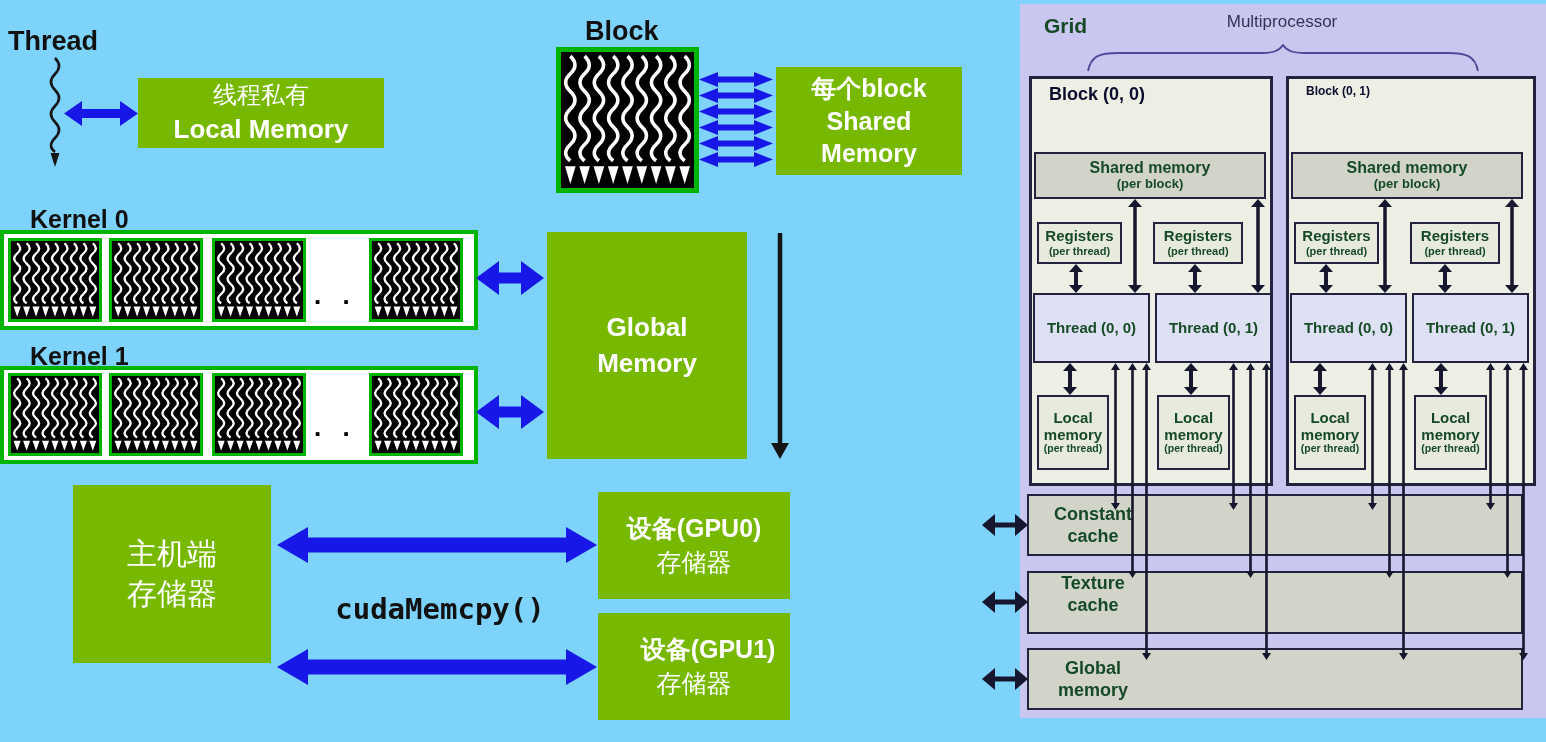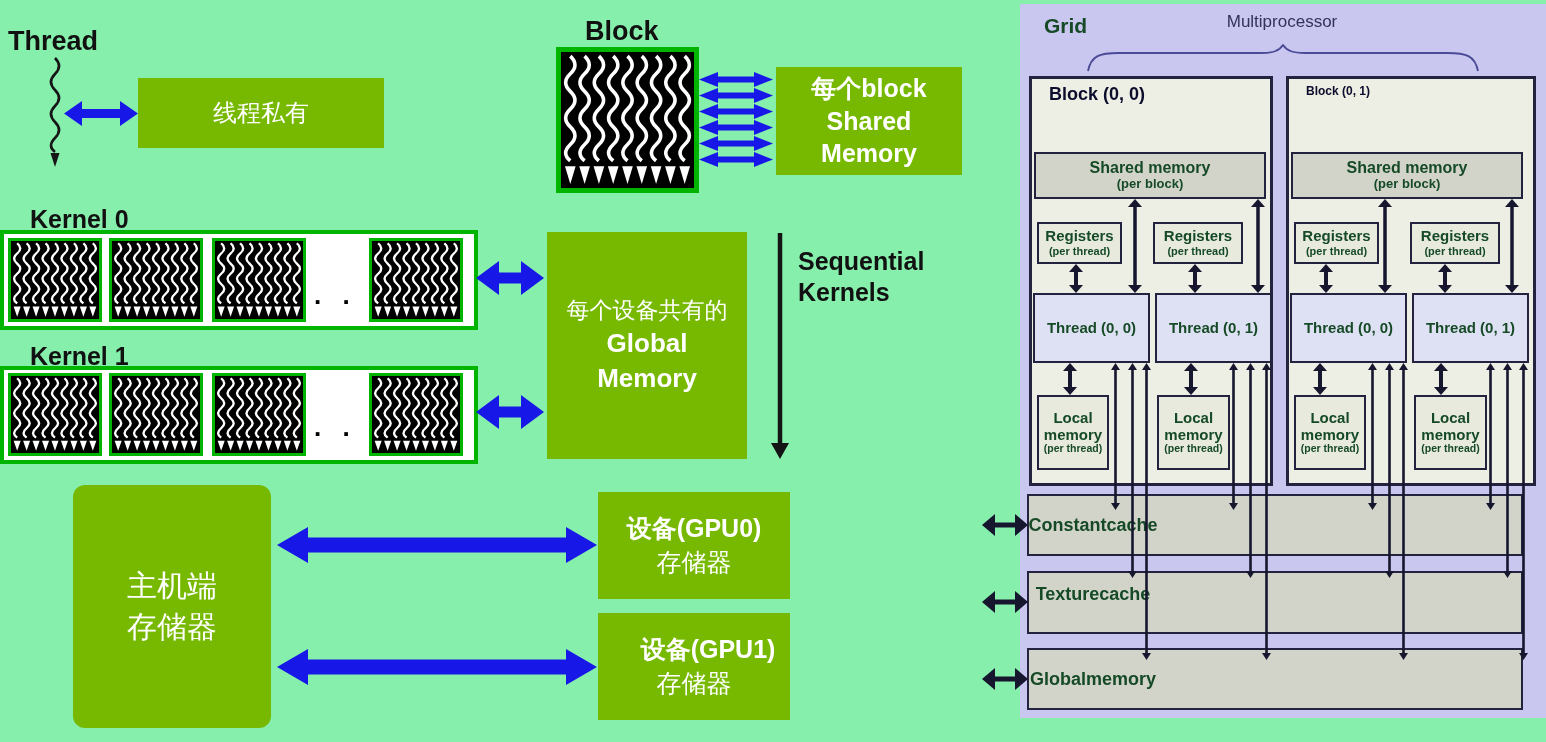--- a/index.html
+++ b/index.html
@@ -1,16 +1,16 @@
 <!DOCTYPE html>
 <html><head>
 <meta charset="utf-8">
 <style>
   html,body{margin:0;padding:0;background:#fff;}
-  #stage{position:relative;width:1546px;height:742px;background:#86efac;overflow:hidden;
+  #stage{position:relative;width:1546px;height:742px;background:#7dd3fc;overflow:hidden;
          font-family:"Liberation Sans","DejaVu Sans",sans-serif;}
   .abs{position:absolute;}
   .lbl{position:absolute;font-weight:bold;color:#111;white-space:nowrap;}
   .gbox{position:absolute;background:#76b900;color:#fff;display:flex;flex-direction:column;
         align-items:center;justify-content:center;text-align:center;line-height:1.35;}
   .gbox .cn{font-weight:400;}
   .gbox .en{font-weight:bold;}
   .krow{position:absolute;background:#fff;border:4px solid #00b400;}
   .ksq{position:absolute;background:#000;border:3px solid #00b400;}
   .blksq{position:absolute;background:#000;border:5px solid #00b400;}
@@ -21,21 +21,21 @@
   
   .panel{position:absolute;background:#c9c7f0;}
   .hwblock{position:absolute;background:#edefe4;border:3px solid #23233f;box-sizing:border-box;}
   .hwbox{position:absolute;border:2px solid #23233f;box-sizing:border-box;display:flex;
          flex-direction:column;align-items:center;justify-content:center;text-align:center;
          color:#164a26;font-weight:bold;line-height:1.12;}
   .gray{background:#d2d4ca;}
   .lightg{background:#e7eadd;}
   .bluebx{background:#dde1f3;}
   .hwlbl{position:absolute;font-weight:bold;color:#0c0c2c;white-space:nowrap;}
-  .cachelbl{position:absolute;display:flex;flex-direction:row;align-items:center;
+  .cachelbl{position:absolute;display:flex;flex-direction:column;align-items:center;
             justify-content:center;text-align:center;color:#164a26;font-weight:bold;
             font-size:18px;line-height:1.25;}
   .hostbox{position:absolute;background:#c9c7f0;border:1px solid #9b9bc8;box-sizing:border-box;
            display:flex;flex-direction:column;align-items:center;justify-content:center;
            color:#164a26;font-weight:bold;font-size:18px;line-height:1.3;text-align:center;}
 </style>
 </head>
 <body>
 
 <div id="stage">
@@ -43,20 +43,21 @@
   <div class="lbl" style="left:8px;top:26px;font-size:27px;">Thread</div>
   <svg class="arr" style="left:44px;top:56px;" width="22" height="112" viewBox="0 0 22 112">
     <path d="M11,2 q8,8 0,16 t0,16 t0,16 t0,16 t0,16 t0,14" fill="none" stroke="#161616" stroke-width="2.6"></path>
     <polygon points="6.5,97 15.5,97 11,111" fill="#161616"></polygon>
   </svg>
   <svg class="arr" style="left:64px;top:101px;" width="74" height="25" viewBox="0 0 74 25">
       <polygon points="0,12.5 18,0 18,8 56,8 56,0 74,12.5 56,25 56,17 18,17 18,25" fill="#1717e8"></polygon>
     </svg>
   <div class="gbox" style="left:138px;top:78px;width:246px;height:70px;">
     <span class="cn" style="font-size:24px;">线程私有</span>
+    <span class="en" style="font-size:26px;">Local Memory</span>
   </div>
 
   <div class="lbl" style="left:585px;top:16px;font-size:27px;">Block</div>
   <div class="blksq" style="left:556px;top:47px;width:133px;height:136px;">
     <svg class="tpat" viewBox="0 0 100 100" preserveAspectRatio="none">
         <path d="M7,3 q7,6.5 0,13 t0,13 t0,13 t0,13 t0,13 t0,12" fill="none" stroke="#fff" stroke-width="2.7"></path>
         <polygon points="3,84 11,84 7,97" fill="#fff"></polygon>
         <path d="M17.75,3 q7,6.5 0,13 t0,13 t0,13 t0,13 t0,13 t0,12" fill="none" stroke="#fff" stroke-width="2.7"></path>
         <polygon points="13.75,84 21.75,84 17.75,97" fill="#fff"></polygon>
         <path d="M28.5,3 q7,6.5 0,13 t0,13 t0,13 t0,13 t0,13 t0,12" fill="none" stroke="#fff" stroke-width="2.7"></path>
@@ -283,43 +284,39 @@
         <polygon points="78.25,84 86.25,84 82.25,97" fill="#fff"></polygon>
         <path d="M93,3 q7,6.5 0,13 t0,13 t0,13 t0,13 t0,13 t0,12" fill="none" stroke="#fff" stroke-width="2.7"></path>
         <polygon points="89,84 97,84 93,97" fill="#fff"></polygon>
       </svg>
     </div>
   <svg class="arr" style="left:476px;top:395px;" width="68" height="34" viewBox="0 0 68 34">
       <polygon points="0,17 23,0 23,11.5 45,11.5 45,0 68,17 45,34 45,22.5 23,22.5 23,34" fill="#1717e8"></polygon>
     </svg>
 
   <div class="gbox" style="left:547px;top:232px;width:200px;height:227px;">
-    <span class="cn" style="font-size:23px;">每个设备共有的</span>
     <span class="en" style="font-size:26px;">Global</span>
     <span class="en" style="font-size:26px;">Memory</span>
   </div>
 
   <svg class="arr" style="left:771px;top:233px;" width="18" height="226" viewBox="0 0 18 226">
       <polygon points="6.75,0 11.25,0 11.25,210 18,210 9,226 0,210 6.75,210" fill="#141414"></polygon>
     </svg>
-  <div class="lbl" style="left:798px;top:246px;font-size:25px;line-height:1.25;">
-    <div>Sequential</div>
-    <div>Kernels</div>
-  </div>
-
-  <div class="gbox" style="left:73px;top:485px;width:198px;height:243px;border-radius:12px;">
+
+  <div class="gbox" style="left:73px;top:485px;width:198px;height:178px;">
     <span class="cn" style="font-size:30px;">主机端</span>
     <span class="cn" style="font-size:30px;">存储器</span>
   </div>
   <svg class="arr" style="left:277px;top:527px;" width="320" height="36" viewBox="0 0 320 36">
       <polygon points="0,18 31,0 31,10.5 289,10.5 289,0 320,18 289,36 289,25.5 31,25.5 31,36" fill="#1717e8"></polygon>
     </svg>
   <svg class="arr" style="left:277px;top:649px;" width="320" height="36" viewBox="0 0 320 36">
       <polygon points="0,18 31,0 31,10.5 289,10.5 289,0 320,18 289,36 289,25.5 31,25.5 31,36" fill="#1717e8"></polygon>
     </svg>
+  <div class="lbl mono" style="left:320px;top:592px;width:240px;text-align:center;font-size:29px;">cudaMemcpy()</div>
   <div class="gbox" style="left:598px;top:492px;width:192px;height:107px;">
     <span class="en" style="font-size:25px;">设备(GPU0)</span>
     <span class="cn" style="font-size:25px;">存储器</span>
   </div>
   <div class="gbox" style="left:598px;top:613px;width:192px;height:107px;">
     <span class="en" style="font-size:25px;margin-left:28px;">设备(GPU1)</span>
     <span class="cn" style="font-size:25px;">存储器</span>
   </div>
 
   <div class="panel" style="left:1020px;top:4px;width:526px;height:714px;"></div>

